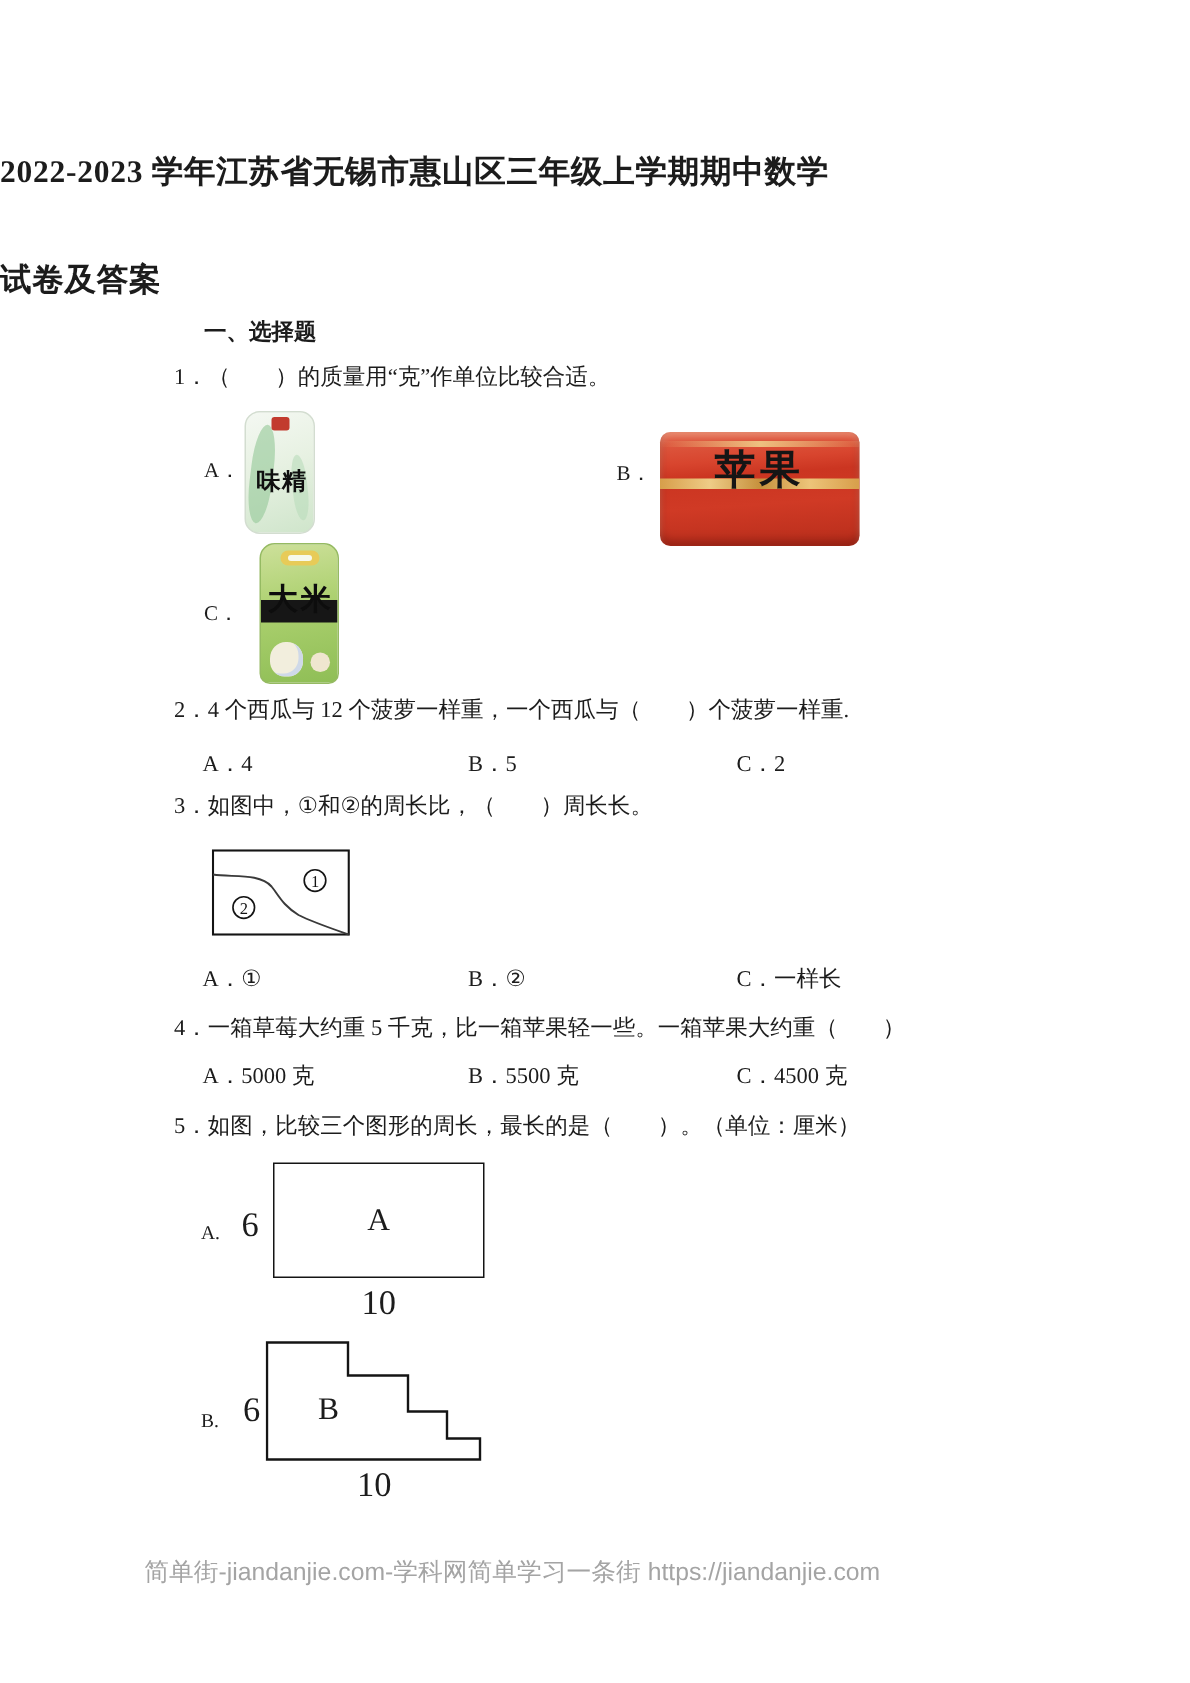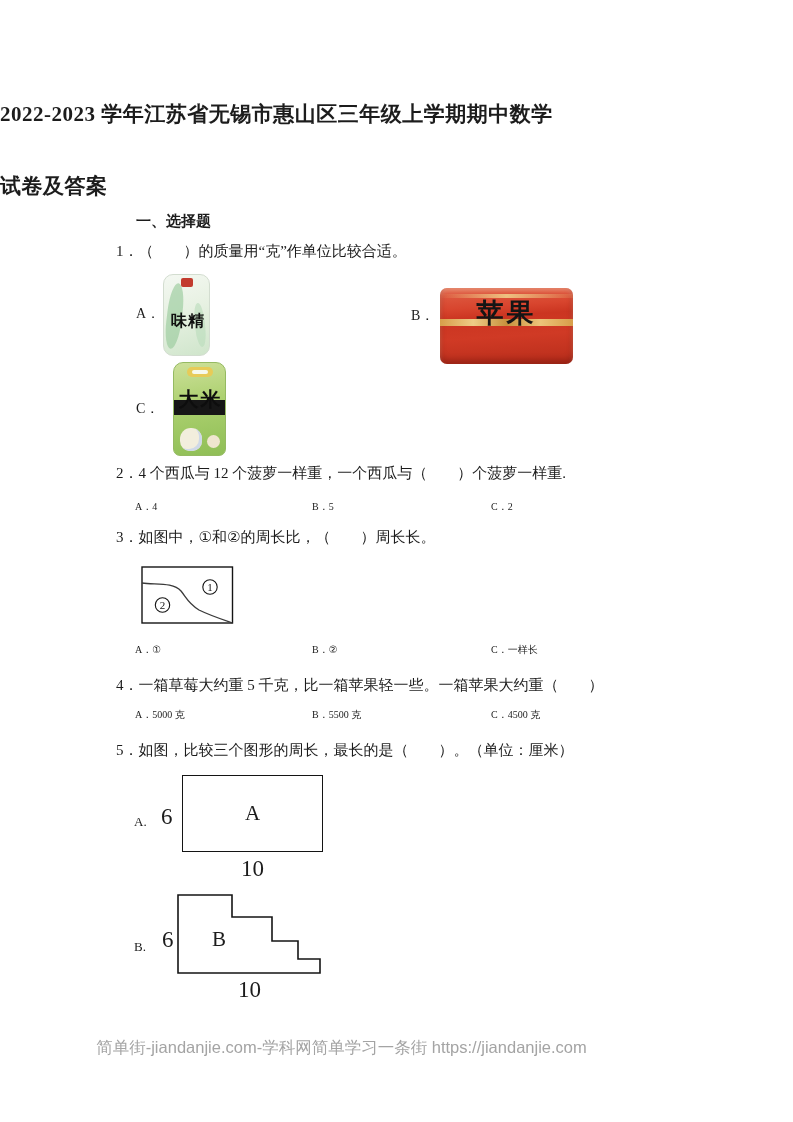--- a/index.html
+++ b/index.html
@@ -21,21 +21,21 @@
   
   #section-heading { left:136px; top:212px; font-size:15px; font-weight:bold;font-family:Liberation Serif, serif; }
   .qtext { left:116px; font-size:15px; white-space:nowrap; }
   #q1-text { top:242px; }
   #q2-text { top:464px; }
   #q3-text { top:528px; }
   #q4-text { top:676px; }
   #q5-text { top:741px; }
 
   
-  .opt-row { left:0; width:793px; height:22px; font-size:10px; }
+  .opt-row { left:0; width:793px; height:22px; font-size:15px; }
   #q2-opts { top:500px; }
   #q3-opts { top:643px; }
   #q4-opts { top:708px; }
   .opt-row span { position:absolute; white-space:nowrap; }
   .col-a { left:135px; } .col-b { left:312px; } .col-c { left:491px; }
 
   .img-opt-label { font-size:14px; }
   #q1-a-label { left:136px; top:305px; }
   #q1-b-label { left:411px; top:307px; }
   #q1-c-label { left:136px; top:400px; }

